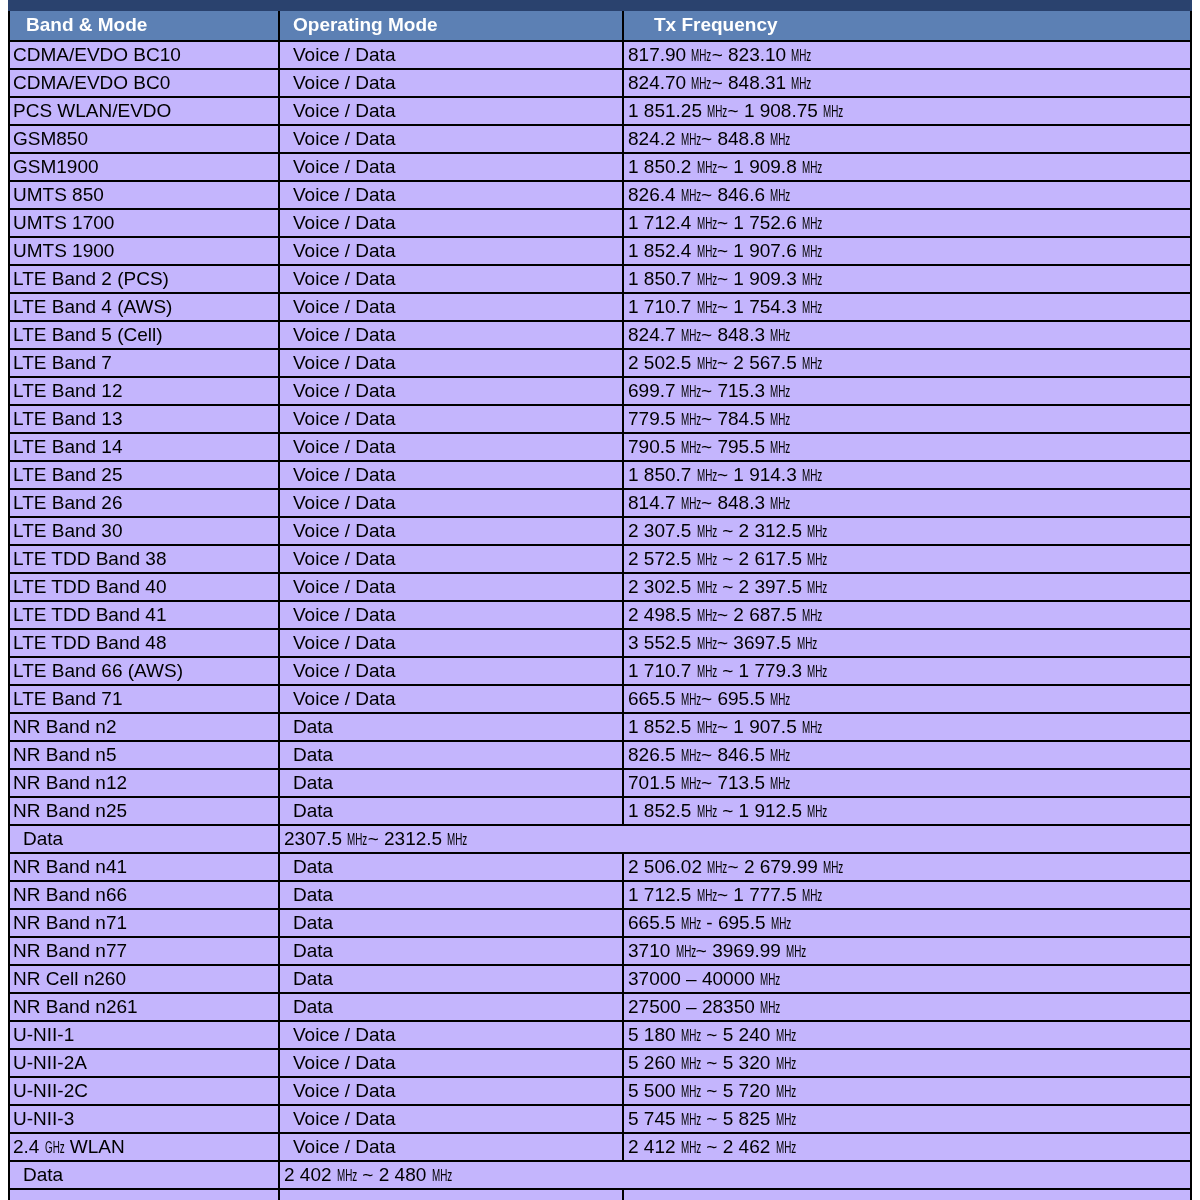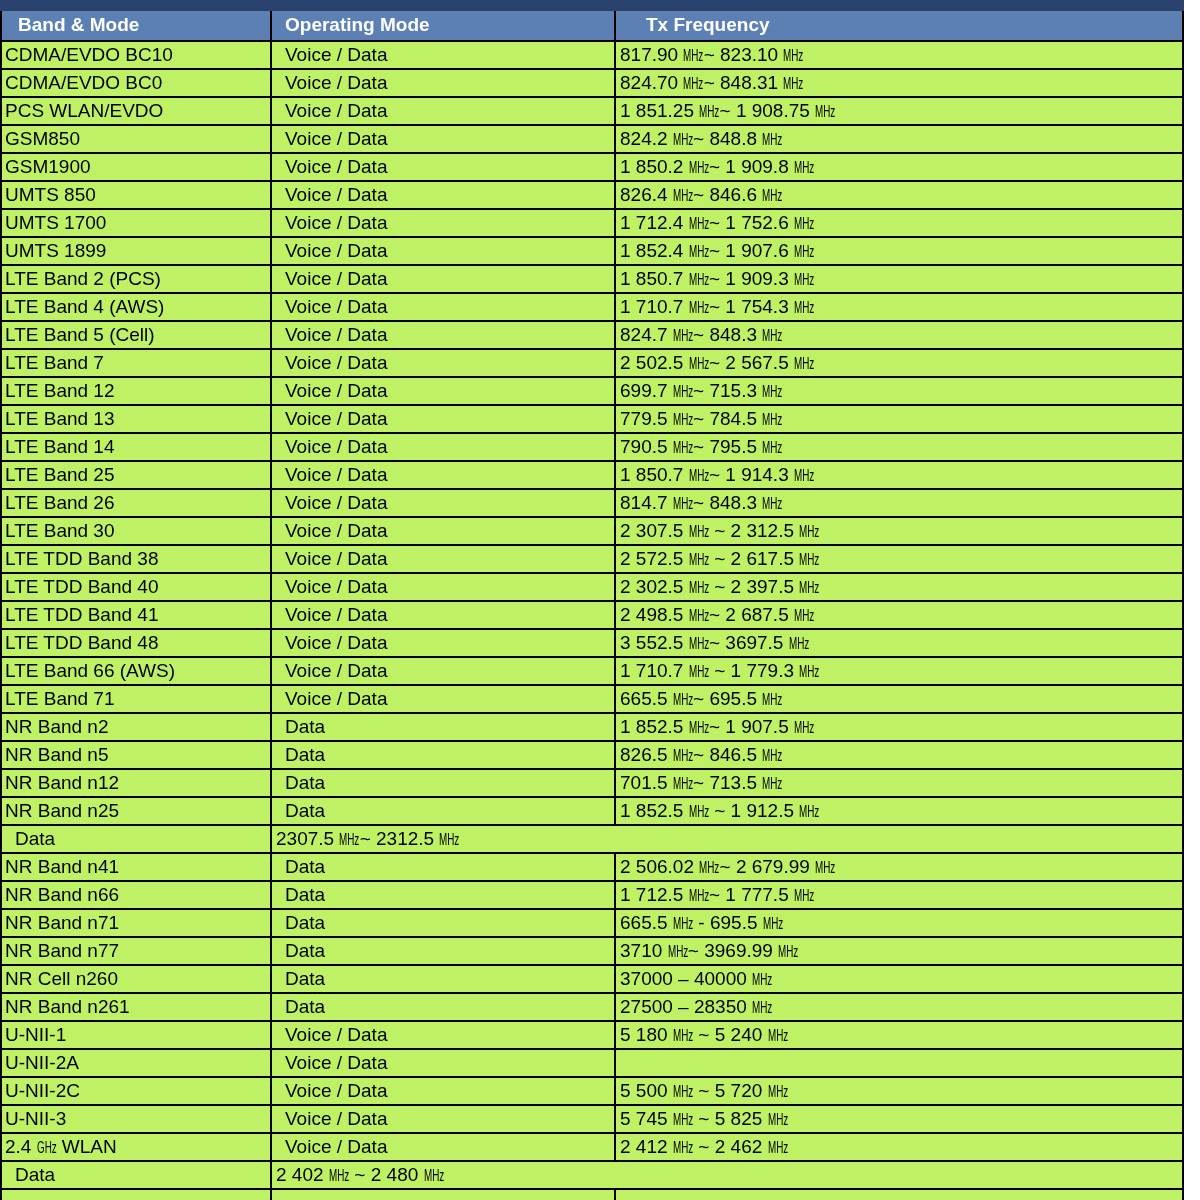--- a/index.html
+++ b/index.html
@@ -4,20 +4,21 @@
 <style>
   * { box-sizing: border-box; margin: 0; padding: 0; }
   html, body {
     width: 1200px; height: 1200px;
     background: #ffffff;
     overflow: hidden;
     font-family: "Liberation Sans", sans-serif;
   }
   .doc {
     position: relative;
+    margin-left: 8px;
     width: 1184px;
   }
   .strip {
     height: 11px;
     background: var(--navy, #2A426E);
   }
   .hdr {
     display: grid;
     grid-template-columns: 270px 344px 1fr;
     height: 31px;
@@ -27,21 +28,21 @@
     border-bottom: 2px solid #000;
     color: var(--htext, #ffffff);
     font-weight: bold;
     font-size: 19px;
     line-height: 27px;
   }
   .row {
     display: grid;
     grid-template-columns: 270px 344px 1fr;
     height: 28px;
-    background: #bef264;
+    background: #c4b5fd;
     border-left: 2px solid #000;
     border-right: 2px solid #000;
     border-bottom: 2px solid #000;
     font-size: 19px;
     line-height: 25px;
     color: #000;
     white-space: nowrap;
     overflow: hidden;
   }
   .cell { overflow: hidden; white-space: nowrap; }
@@ -110,21 +111,21 @@
     <div class="cell c3">826.4 <span class="unit" style="margin-right: -14.7px;">MHz</span>~ 846.6 <span class="unit" style="margin-right: -14.7px;">MHz</span></div>
   </div>
 
   <div class="row">
     <div class="cell c1">UMTS 1700</div>
     <div class="cell c2">Voice / Data</div>
     <div class="cell c3">1 712.4 <span class="unit" style="margin-right: -14.7px;">MHz</span>~ 1 752.6 <span class="unit" style="margin-right: -14.7px;">MHz</span></div>
   </div>
 
   <div class="row">
-    <div class="cell c1">UMTS 1899</div>
+    <div class="cell c1">UMTS 1900</div>
     <div class="cell c2">Voice / Data</div>
     <div class="cell c3">1 852.4 <span class="unit" style="margin-right: -14.7px;">MHz</span>~ 1 907.6 <span class="unit" style="margin-right: -14.7px;">MHz</span></div>
   </div>
 
   <div class="row">
     <div class="cell c1">LTE Band 2 (PCS)</div>
     <div class="cell c2">Voice / Data</div>
     <div class="cell c3">1 850.7 <span class="unit" style="margin-right: -14.7px;">MHz</span>~ 1 909.3 <span class="unit" style="margin-right: -14.7px;">MHz</span></div>
   </div>
 
@@ -285,20 +286,21 @@
 
   <div class="row">
     <div class="cell c1">U-NII-1</div>
     <div class="cell c2">Voice / Data</div>
     <div class="cell c3">5 180 <span class="unit" style="margin-right: -14.7px;">MHz</span> ~ 5 240 <span class="unit" style="margin-right: -14.7px;">MHz</span></div>
   </div>
 
   <div class="row">
     <div class="cell c1">U-NII-2A</div>
     <div class="cell c2">Voice / Data</div>
+    <div class="cell c3">5 260 <span class="unit" style="margin-right: -14.7px;">MHz</span> ~ 5 320 <span class="unit" style="margin-right: -14.7px;">MHz</span></div>
   </div>
 
   <div class="row">
     <div class="cell c1">U-NII-2C</div>
     <div class="cell c2">Voice / Data</div>
     <div class="cell c3">5 500 <span class="unit" style="margin-right: -14.7px;">MHz</span> ~ 5 720 <span class="unit" style="margin-right: -14.7px;">MHz</span></div>
   </div>
 
   <div class="row">
     <div class="cell c1">U-NII-3</div>

